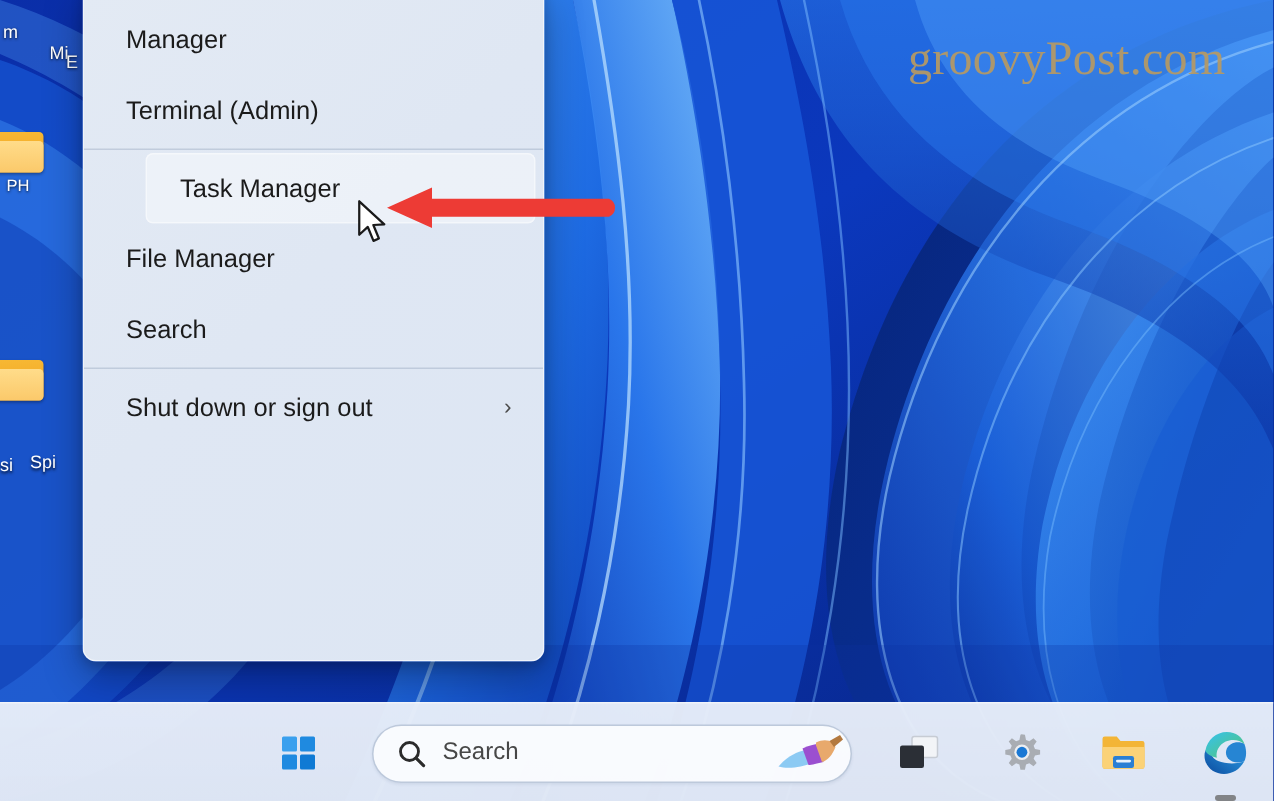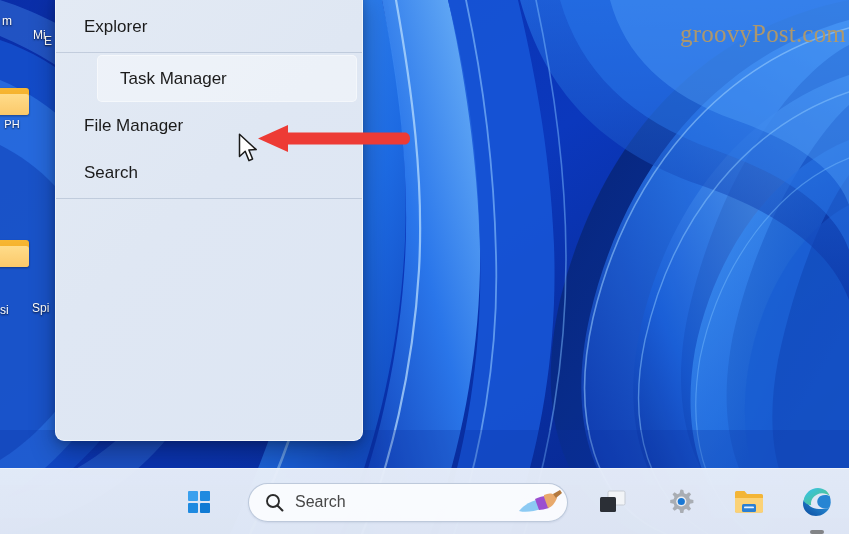--- a/index.html
+++ b/index.html
@@ -35,23 +35,23 @@
     text-shadow:0 1px 2px rgba(0,0,0,.85); white-space:nowrap;
     overflow:hidden;
   }
   .topwords {
     position:absolute; font-size:12px; color:#fff; white-space:nowrap;
     text-shadow:0 1px 2px rgba(0,0,0,.85);
   }
 
   
   #watermark {
-    position:absolute; right:3px; top:20px;
+    position:absolute; right:32px; top:20px;
     font-family:"Liberation Serif", serif;
-    font-size:25px; color:#b79a63; letter-spacing:.2px;
+    font-size:32px; color:#b79a63; letter-spacing:.2px;
     opacity:.92; white-space:nowrap;
   }
 
   
   #winx-menu {
     position:absolute; left:55px; top:-8px; width:308px; height:449px;
     background:linear-gradient(135deg,#e3eaf4 0%, #dfe7f3 45%, #dde6f3 100%);
     border-radius:0 0 9px 9px;
     border:1px solid rgba(255,255,255,.55);
     border-top:none;
@@ -207,50 +207,57 @@
 </div>
 
 <div class="desk-icon" style="left:-11px; top:240px;">
   <div class="folder">
     <div class="back"></div>
       <div class="front"></div>
   </div>
 </div>
 
 <div class="topwords" style="left:0px; top:303px;">si</div>
-<div class="topwords" style="left:32px; top:301px;">Spi</div>
+<div class="topwords" style="left:20px; top:301px;">Spi</div>
 
 <div id="watermark">groovyPost.com</div>
 
 <div id="winx-menu">
   <div style="height:11px;"></div>
 
   <div class="menu-item">
-    <span class="lbl">Explorer</span>
-  </div>
-
+    <span class="lbl">Manager</span>
+  </div>
+
+  <div class="menu-item">
+    <span class="lbl">Terminal (Admin)</span>
+  </div>
 
   <div class="menu-sep"></div>
 
   <div class="menu-item highlight">
     <span class="lbl">Task Manager</span>
   </div>
 
 
   <div class="menu-item">
     <span class="lbl">File Manager</span>
   </div>
 
   <div class="menu-item">
     <span class="lbl">Search</span>
   </div>
 
 
   <div class="menu-sep"></div>
 
+  <div class="menu-item">
+    <span class="lbl">Shut down or sign out</span>
+    <span class="chev">›</span>
+  </div>
 
 </div>
 
 <svg id="red-arrow" viewBox="0 0 155 29">
   <g filter="">
     <path d="M0,14.5 L30,1 L30,8.5 L148,8.5 A6.5,6.5 0 0 1 148,20.5 L30,20.5 L30,28 Z" fill="#ed3b35"></path>
   </g>
 </svg>
 
 <svg id="cursor" viewBox="0 0 22 30">

